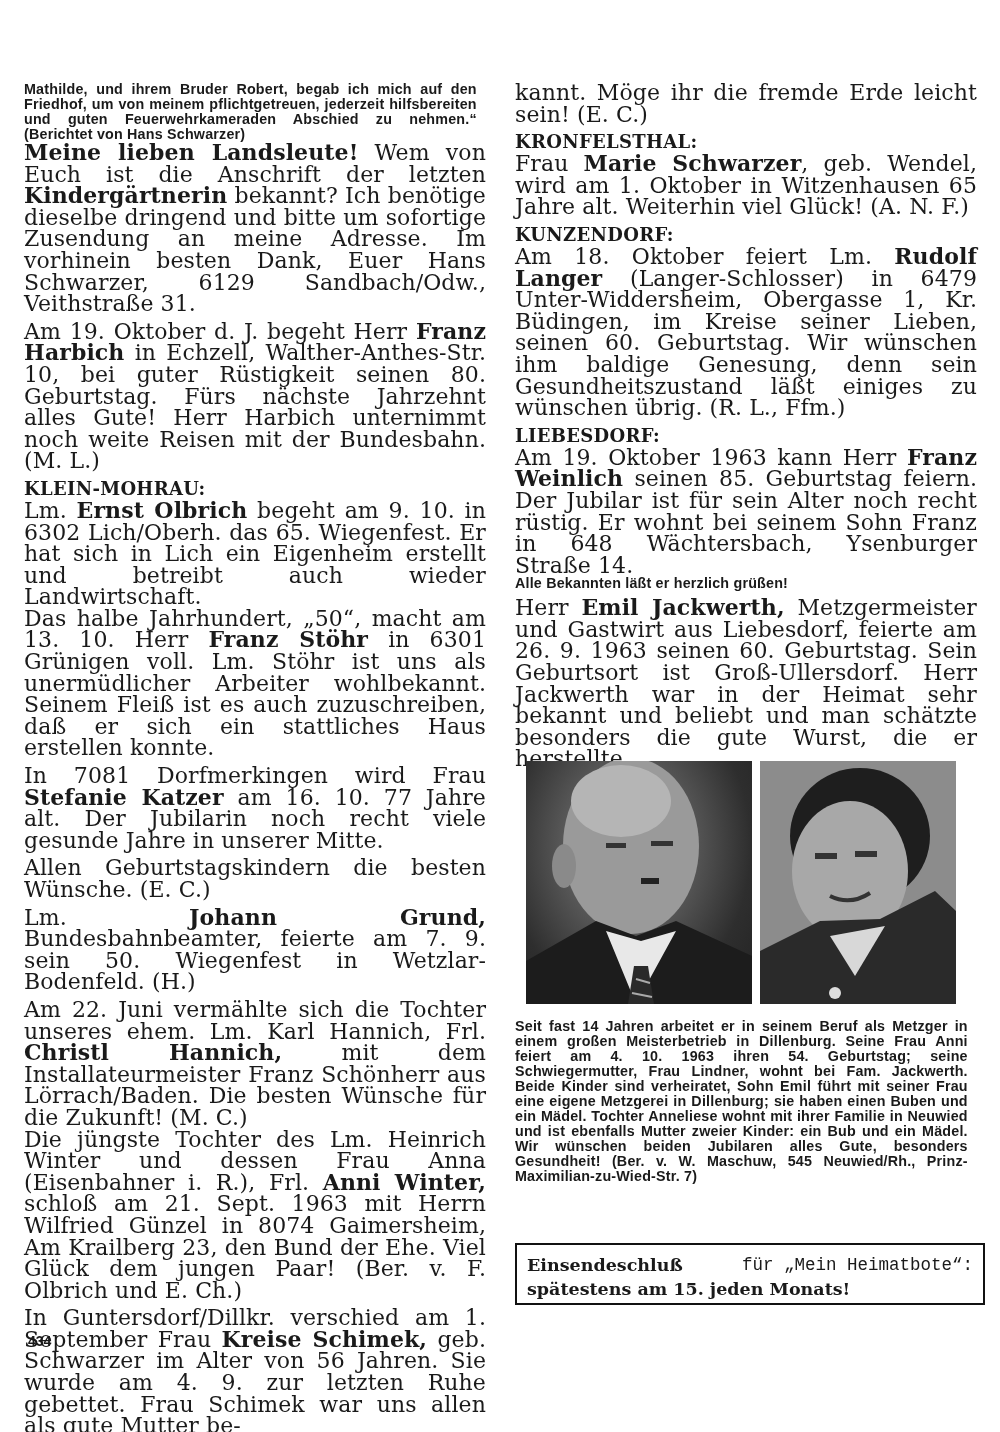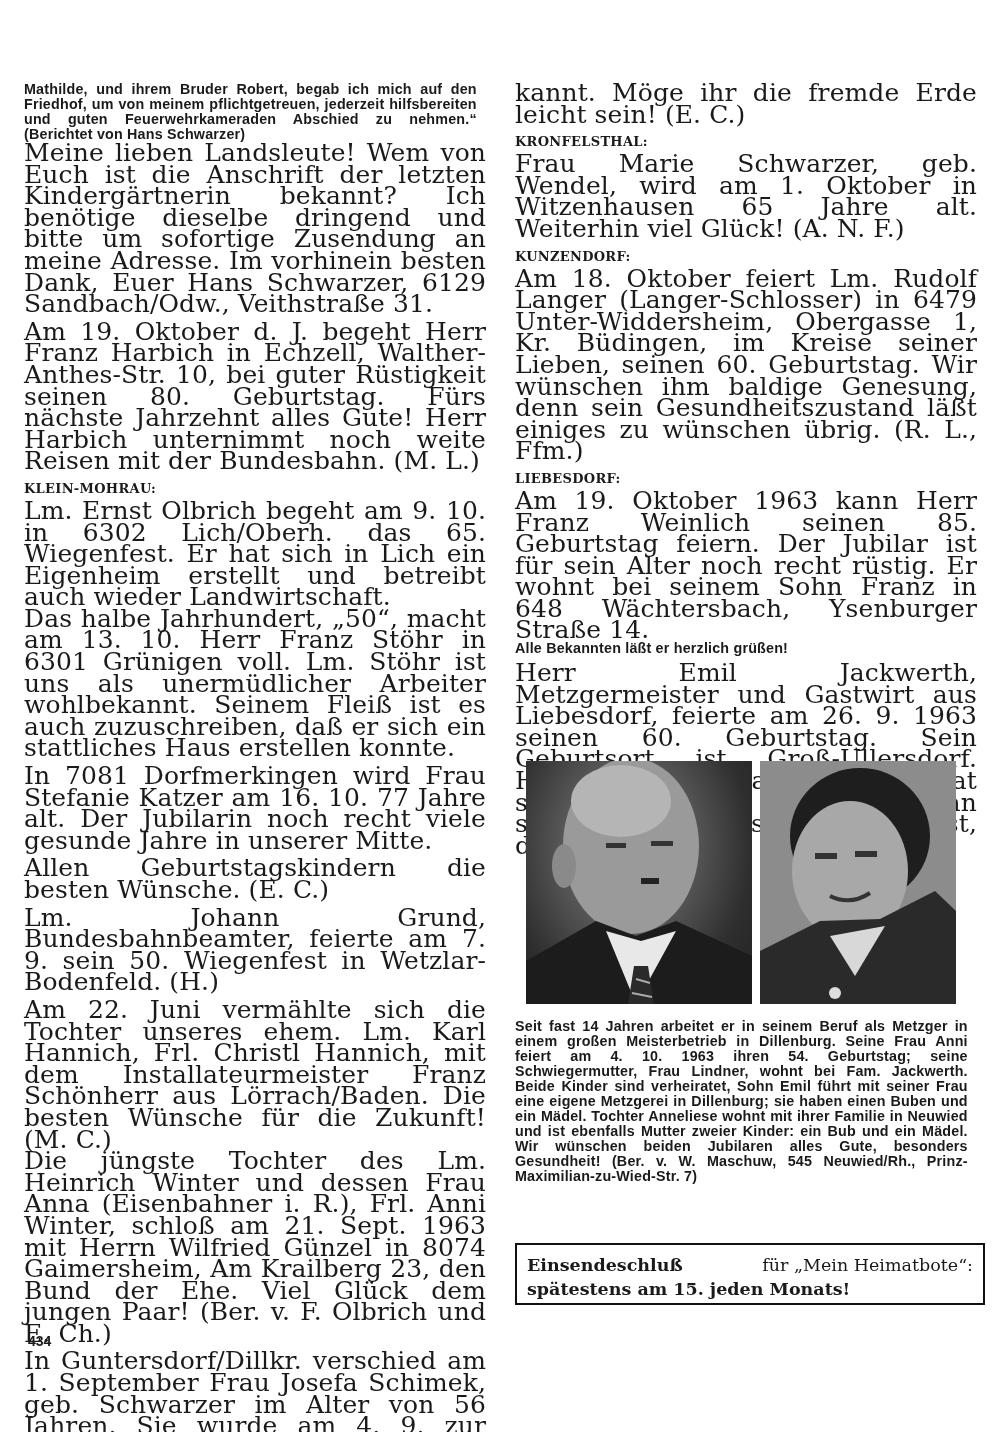--- a/index.html
+++ b/index.html
@@ -1,32 +1,32 @@
 <!DOCTYPE html>
 <html><head>
 <meta charset="utf-8">
 <style>
   html, body { margin: 0; padding: 0; background: #ffffff; }
   body { width: 1000px; height: 1432px; position: relative; overflow: hidden; color: #1a1a1a; }
   .col { position: absolute; top: 82px; width: 462px; font-family: "DejaVu Serif", serif; }
   .col-left { left: 24px; }
   .col-right { left: 515px; }
-  .p { font-size: 25px; line-height: 21.6px; text-align: justify; margin: 0 0 6px 0; letter-spacing: 0.1px; }
+  .p { font-size: 22px; line-height: 21.6px; text-align: justify; margin: 0 0 6px 0; letter-spacing: 0.1px; }
   .p.tight { margin-bottom: 0; }
   .small { font-family: "Liberation Sans", sans-serif; font-weight: bold; font-size: 14.6px; line-height: 15px; text-align: justify; margin: 0; letter-spacing: 0.2px; transform: scaleX(0.98); transform-origin: left; }
-  .head { font-family: "DejaVu Serif", serif; font-weight: bold; font-size: 13px; line-height: 22px; margin: 2px 0 0 0; letter-spacing: 0.3px; }
-  b { font-weight: normal; margin-top: 28px; }
+  .head { font-family: "DejaVu Serif", serif; font-weight: bold; font-size: 18px; line-height: 22px; margin: 2px 0 0 0; letter-spacing: 0.3px; }
+  b { font-weight: bold; margin-top: 28px; }
   .photos { position: absolute; top: 761px; left: 526px; width: 430px; height: 243px; }
   .photo { position: absolute; top: 0; height: 243px; overflow: hidden; }
   .photo-man { left: 0; width: 226px; background: radial-gradient(ellipse at 45% 35%, #8a8a8a 0%, #5a5a5a 35%, #2e2e2e 70%, #222 100%); }
   .photo-woman { left: 234px; width: 196px; background: #8c8c8c; }
   .caption { position: absolute; top: 1019px; left: 515px; width: 462px; }
   .notice { position: absolute; top: 1243px; left: 515px; width: 470px; height: 62px; border: 2px solid #111; padding: 8px 10px 0 10px; box-sizing: border-box; font-family: "DejaVu Serif", serif; font-weight: bold; font-size: 17.5px; line-height: 24px; }
   .notice .line1 { display: flex; justify-content: space-between; }
-  .notice .nf { font-weight: normal; }
+  .notice .nf { font-weight: normal; font-family: Liberation Mono, monospace; }
   .page-num { position: absolute; top: 1333px; left: 28px; font-family: "Liberation Sans", sans-serif; font-weight: bold; font-size: 14px; }
 </style>
 </head>
 <body>
 
 <div class="col col-left">
   <p class="small">Mathilde, und ihrem Bruder Robert, begab ich mich auf den Friedhof, um von meinem pflichtgetreuen, jederzeit hilfsbereiten und guten Feuerwehrkameraden Abschied zu nehmen.“ (Berichtet von Hans Schwarzer)</p>
 
   <p class="p">
     <b>Meine lieben Landsleute!</b><span> Wem von Euch ist die Anschrift der letzten </span><b>Kindergärtnerin</b><span> bekannt? Ich benötige dieselbe dringend und bitte um sofortige Zusendung an meine Adresse. Im vorhinein besten Dank, Euer Hans Schwarzer, 6129 Sandbach/Odw., Veithstraße 31.</span>
@@ -50,21 +50,21 @@
   <p class="p">
     <span>Lm. </span><b>Johann Grund,</b><span> Bundesbahnbeamter, feierte am 7. 9. sein 50. Wiegenfest in Wetzlar-Bodenfeld. (H.)</span>
   </p>
   <p class="p tight">
     <span>Am 22. Juni vermählte sich die Tochter unseres ehem. Lm. Karl Hannich, Frl. </span><b>Christl Hannich,</b><span> mit dem Installateurmeister Franz Schönherr aus Lörrach/Baden. Die besten Wünsche für die Zukunft! (M. C.)</span>
   </p>
   <p class="p">
     <span>Die jüngste Tochter des Lm. Heinrich Winter und dessen Frau Anna (Eisenbahner i. R.), Frl. </span><b>Anni Winter,</b><span> schloß am 21. Sept. 1963 mit Herrn Wilfried Günzel in 8074 Gaimersheim, Am Krailberg 23, den Bund der Ehe. Viel Glück dem jungen Paar! (Ber. v. F. Olbrich und E. Ch.)</span>
   </p>
   <p class="p">
-    <span>In Guntersdorf/Dillkr. verschied am 1. September Frau </span><b>Josefa Schimek,</b><span> geb. Schwarzer im Alter von 56 Jahren. Sie wurde am 4. 9. zur letzten Ruhe gebettet. Frau Schimek war uns allen als gute Mutter be-</span>
+    <span>In Guntersdorf/Dillkr. verschied am 1. September Frau </span><b>Kreise Schimek,</b><span> geb. Schwarzer im Alter von 56 Jahren. Sie wurde am 4. 9. zur letzten Ruhe gebettet. Frau Schimek war uns allen als gute Mutter be-</span>
   </p>
 </div>
 
 <div class="col col-right">
   <p class="p">kannt. Möge ihr die fremde Erde leicht sein! (E. C.)</p>
 
   <h3 class="head">KRONFELSTHAL:</h3>
   <p class="p">
     <span>Frau </span><b>Marie Schwarzer</b><span>, geb. Wendel, wird am 1. Oktober in Witzenhausen 65 Jahre alt. Weiterhin viel Glück! (A. N. F.)</span>
   </p>

